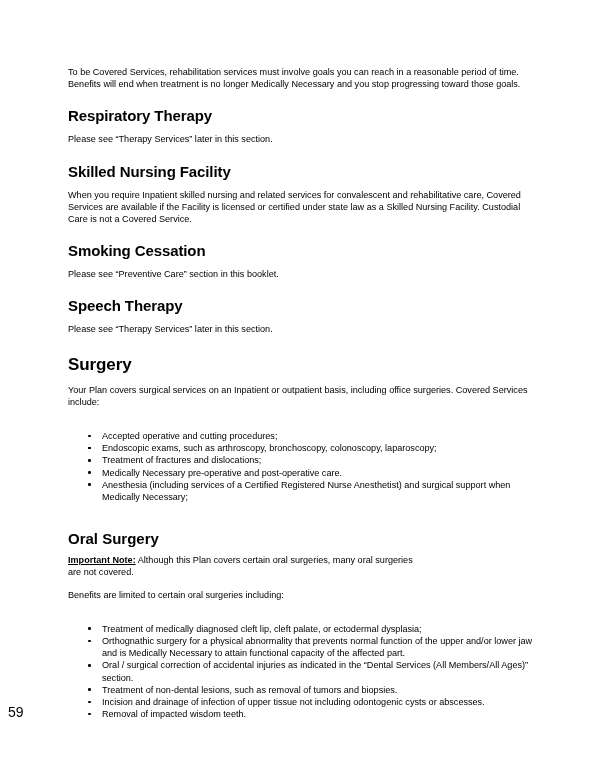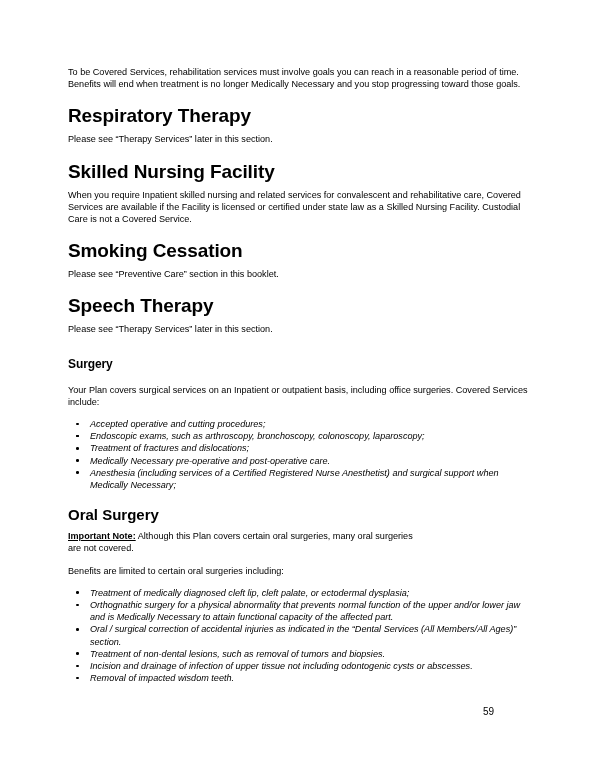--- a/index.html
+++ b/index.html
@@ -24,28 +24,28 @@
   .body-text {
     font-size: 9.1px;
     line-height: 12.2px;
     margin: 0;
     text-align: left;
   }
   .para-intro {
     width: 466px;
   }
   h1.section-title {
-    font-size: 12px;
+    font-size: 17px;
     font-weight: bold;
     margin: 0;
     line-height: 19px;
     letter-spacing: -0.1px;
   }
   h2.section-title {
-    font-size: 19px;
+    font-size: 15px;
     font-weight: bold;
     margin: 0;
     line-height: 17px;
     letter-spacing: -0.1px;
   }
   h3.sub-title {
     font-size: 15px;
     font-weight: bold;
     margin: 0;
     line-height: 14px;
@@ -63,23 +63,22 @@
     height: 10px;
   }
   .gap-after-h3 {
     height: 8px;
   }
   .gap-para {
     height: 10px;
   }
   ul.bullets {
     list-style: none;
-    margin: 0;
+    margin: 12px;
     padding: 0;
-    font-style: italic;
   }
   ul.bullets li {
     position: relative;
     padding-left: 22px;
     font-size: 9.1px;
     line-height: 12.2px;
     width: 444px;
   }
   ul.bullets li .dot {
     position: absolute;
@@ -92,22 +91,22 @@
   }
   .note-label {
     font-weight: bold;
     text-decoration: underline;
   }
   .page-number {
     position: absolute;
     left: 8px;
     right: 0;
     top: 706px;
-    text-align: right;
-    font-size: 10px;
+    text-align: left;
+    font-size: 14px;
     line-height: 12px;
   }
 </style>
 </head>
 <body>
 
 <div class="page">
 
   <p class="body-text para-intro">To be Covered Services, rehabilitation services must involve goals you can reach in a reasonable period of time.  Benefits will end when treatment is no longer Medically Necessary and you stop progressing toward those goals.</p>
 

